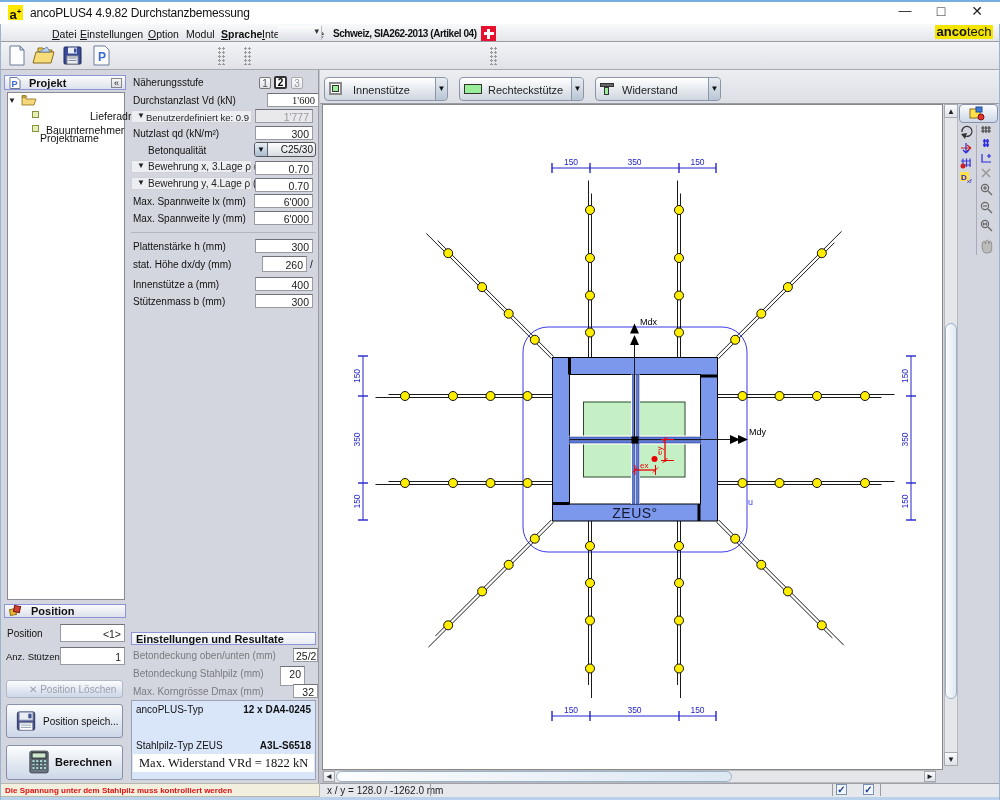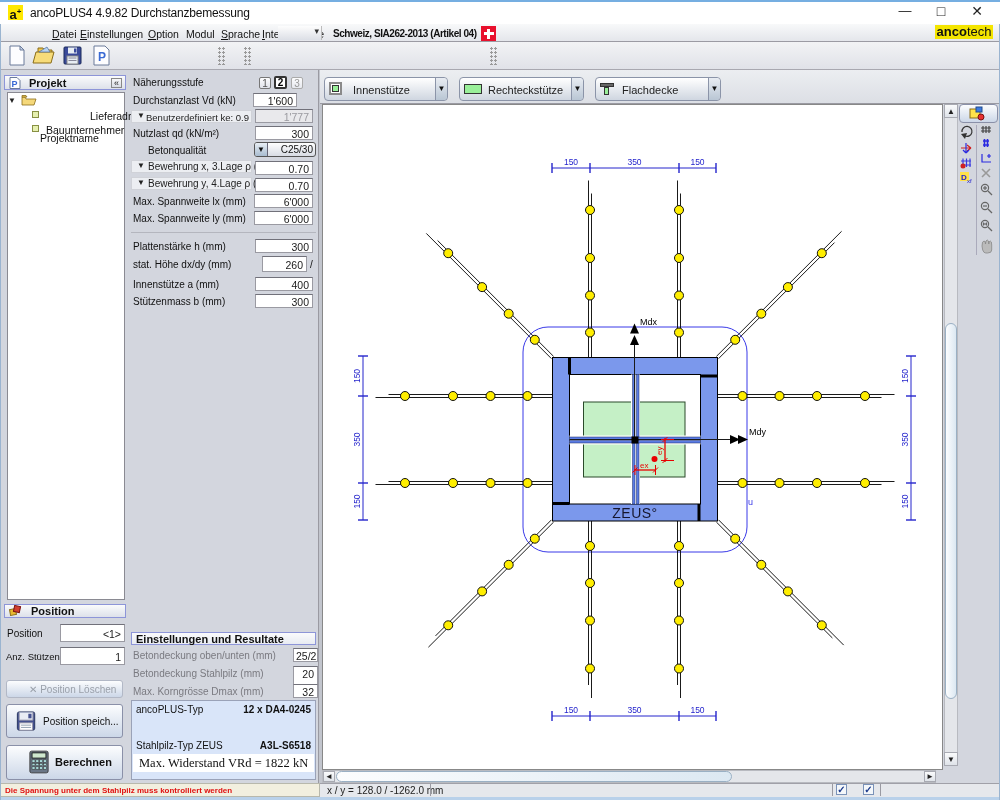--- a/index.html
+++ b/index.html
@@ -59,21 +59,21 @@
 <div class="abs" id="apptitle">ancoPLUS4 4.9.82 Durchstanzbemessung</div>
 <div class="abs winbtn" style="left:888px;">—</div>
 <div class="abs winbtn" style="left:924px;font-size:14px;">□</div>
 <div class="abs winbtn" style="left:960px;font-size:14px;">✕</div>
 
 <div class="abs" id="menubar"></div>
 <div class="abs menuitem" style="left:6px;"><u>D</u>atei</div>
 <div class="abs menuitem" style="left:34px;"><u>E</u>instellungen</div>
 <div class="abs menuitem" style="left:102px;"><u>O</u>ption</div>
 <div class="abs menuitem" style="left:140px;">Modul</div>
-<div class="abs menuitem" style="left:175px;"><u>S</u>prache</div>
+<div class="abs menuitem" style="left:175px;font-weight:bold;"><u>S</u>prache</div>
 <div class="abs menuitem" style="left:216px;"><u>I</u>nternet</div>
 <div class="abs menuitem" style="left:257px;"><u>H</u>ilfe</div>
 <div class="abs" id="menucombo"></div>
 <div class="abs" id="region">Schweiz, SIA262-2013 (Artikel 04)</div>
 <div class="abs" id="flag"></div>
 <div class="abs" id="ancotech">anco<span>tech</span></div>
 
 <div class="abs" id="toolbar"></div>
 <svg class="abs" style="left:6px;top:44px;" width="210" height="24" viewBox="0 0 210 24">
 
@@ -159,21 +159,21 @@
   </g>
 </svg>
 <div class="abs lbl" style="left:55px;top:756px;font-weight:bold;font-size:11px;">Berechnen</div>
 
 <div class="abs" style="left:318px;top:70px;width:4px;height:713px;background:#c2c5cd;border-left:1px solid #9a9aa2;"></div>
 <div class="abs lbl" style="left:133px;top:77px;">Näherungsstufe</div>
 <div class="abs" style="left:259px;top:77px;width:12px;height:12px;background:linear-gradient(#fcfcfd,#e0e3ea);border:1px solid #777;border-radius:2px;text-align:center;line-height:11px;color:#555;">1</div>
 <div class="abs" style="left:274px;top:76px;width:13px;height:13px;background:#fff;border:2px solid #333;border-radius:2px;text-align:center;line-height:10px;color:#000;font-weight:bold;">2</div>
 <div class="abs" style="left:291px;top:77px;width:12px;height:12px;background:linear-gradient(#fcfcfd,#e6e8ee);border:1px solid #aaa;border-radius:2px;text-align:center;line-height:11px;color:#999;">3</div>
 <div class="abs lbl" style="left:133px;top:95px;">Durchstanzlast Vd (kN)</div>
-<div class="abs ipt" style="left:253px;top:93px;width:44px;height:14px;">1'600</div>
+<div class="abs ipt" style="left:267px;top:93px;width:52px;height:14px;font-family:Liberation Serif, serif;">1'600</div>
 <div class="abs strip" style="left:131px;top:110px;width:121px;height:13px;">
     <span style="position:absolute;left:5px;top:0px;font-size:8px;">▼</span>
     <span style="position:absolute;left:14px;top:1px;font-size:9.5px;">Benutzerdefiniert ke: 0.9</span>
   </div>
 <div class="abs ipt" style="left:255px;top:109px;width:58px;height:14px;background:#e9e9ec;color:#9a9aa0;">1'777</div>
 <div class="abs lbl" style="left:133px;top:128px;">Nutzlast qd (kN/m²)</div>
 <div class="abs ipt" style="left:255px;top:126px;width:58px;height:14px;">300</div>
 <div class="abs lbl" style="left:148px;top:145px;">Betonqualität</div>
 <div class="abs" style="left:254px;top:142px;width:62px;height:15px;background:linear-gradient(#fefefe,#d8dce4);border:1px solid #555;border-radius:3px;">
   <span style="position:absolute;left:0;top:0;width:13px;height:13px;background:linear-gradient(#e8eef4,#a8bcd0);border-right:1px solid #667;border-radius:2px 0 0 2px;text-align:center;font-size:8px;line-height:13px;color:#111;">▼</span>
@@ -203,21 +203,21 @@
 <div class="abs ipt" style="left:255px;top:277px;width:58px;height:14px;">400</div>
 <div class="abs lbl" style="left:133px;top:296px;">Stützenmass b (mm)</div>
 <div class="abs ipt" style="left:255px;top:294px;width:58px;height:14px;">300</div>
 
 <div class="abs phead" style="left:131px;top:632px;width:185px;height:13px;background:linear-gradient(#fafbfc,#e8ebf2);">
     <span style="position:absolute;left:4px;top:0px;">Einstellungen und Resultate</span>
   </div>
 <div class="abs glbl" style="left:133px;top:650px;">Betondeckung oben/unten (mm)</div>
 <div class="abs ipt" style="left:293px;top:648px;width:25px;height:14px;text-align:left;padding-left:2px;">25/2</div>
 <div class="abs glbl" style="left:133px;top:668px;">Betondeckung Stahlpilz (mm)</div>
-<div class="abs ipt" style="left:293px;top:666px;width:25px;height:20px;">20</div>
+<div class="abs ipt" style="left:280px;top:666px;width:25px;height:20px;">20</div>
 <div class="abs glbl" style="left:133px;top:686px;">Max. Korngrösse Dmax (mm)</div>
 <div class="abs ipt" style="left:293px;top:684px;width:25px;height:14px;">32</div>
 <div class="abs" style="left:131px;top:700px;width:185px;height:80px;background:#d9e5f9;border:1px solid #9aa2b8;"></div>
 <div class="abs lbl" style="left:136px;top:704px;">ancoPLUS-Typ</div>
 <div class="abs lbl" style="left:auto;right:689px;top:704px;font-weight:bold;">12 x DA4-0245</div>
 <div class="abs lbl" style="left:136px;top:740px;">Stahlpilz-Typ ZEUS</div>
 <div class="abs lbl" style="left:auto;right:689px;top:740px;font-weight:bold;">A3L-S6518</div>
 <div class="abs" style="left:133px;top:754px;width:181px;height:18px;background:#fff;"></div>
 <div class="abs" style="left:139px;top:756px;font-family:'Liberation Serif',serif;font-size:12.5px;color:#111;">Max. Widerstand VRd = 1822 kN</div>
 
@@ -374,21 +374,21 @@
   <span style="position:absolute;left:4px;top:4px;width:13px;height:13px;background:#fff;border:2px solid #8a8a8a;"></span>
   <span style="position:absolute;left:7px;top:7px;width:7px;height:7px;background:#99ef99;border:1px solid #333;"></span>
   </div>
 <div class="abs combo" style="left:459px;width:125px;">
     <span class="arr">▼</span>
     <span class="ctext">Rechteckstütze</span>
   <span style="position:absolute;left:4px;top:6px;width:18px;height:10px;background:#99ef99;border:1px solid #333;"></span>
   </div>
 <div class="abs combo" style="left:595px;width:126px;">
     <span class="arr">▼</span>
-    <span class="ctext" style="left:26px;">Flachdecke</span>
+    <span class="ctext" style="left:26px;">Widerstand</span>
   <span style="position:absolute;left:4px;top:5px;width:14px;height:4px;background:#666;border:1px solid #333;"></span>
   <span style="position:absolute;left:8px;top:9px;width:5px;height:8px;background:#99ef99;border:1px solid #333;"></span>
   </div>
 
 <div class="abs" id="rightbar" style="left:958px;top:104px;width:42px;height:679px;background:#d3d6de;"></div>
 <div class="abs btn" style="left:959px;top:104px;width:39px;height:19px;border-radius:4px;"></div>
 <svg class="abs" style="left:968px;top:106px;" width="20" height="15" viewBox="0 0 20 15">
   <rect x="2" y="3" width="10" height="9" fill="#ffe24a" stroke="#8a6d1a"></rect>
   <rect x="8" y="1" width="6" height="5" fill="#3a7ae0" stroke="#224a8a"></rect>
   <circle cx="13" cy="11" r="3" fill="#e83030" stroke="#7a1010"></circle>

